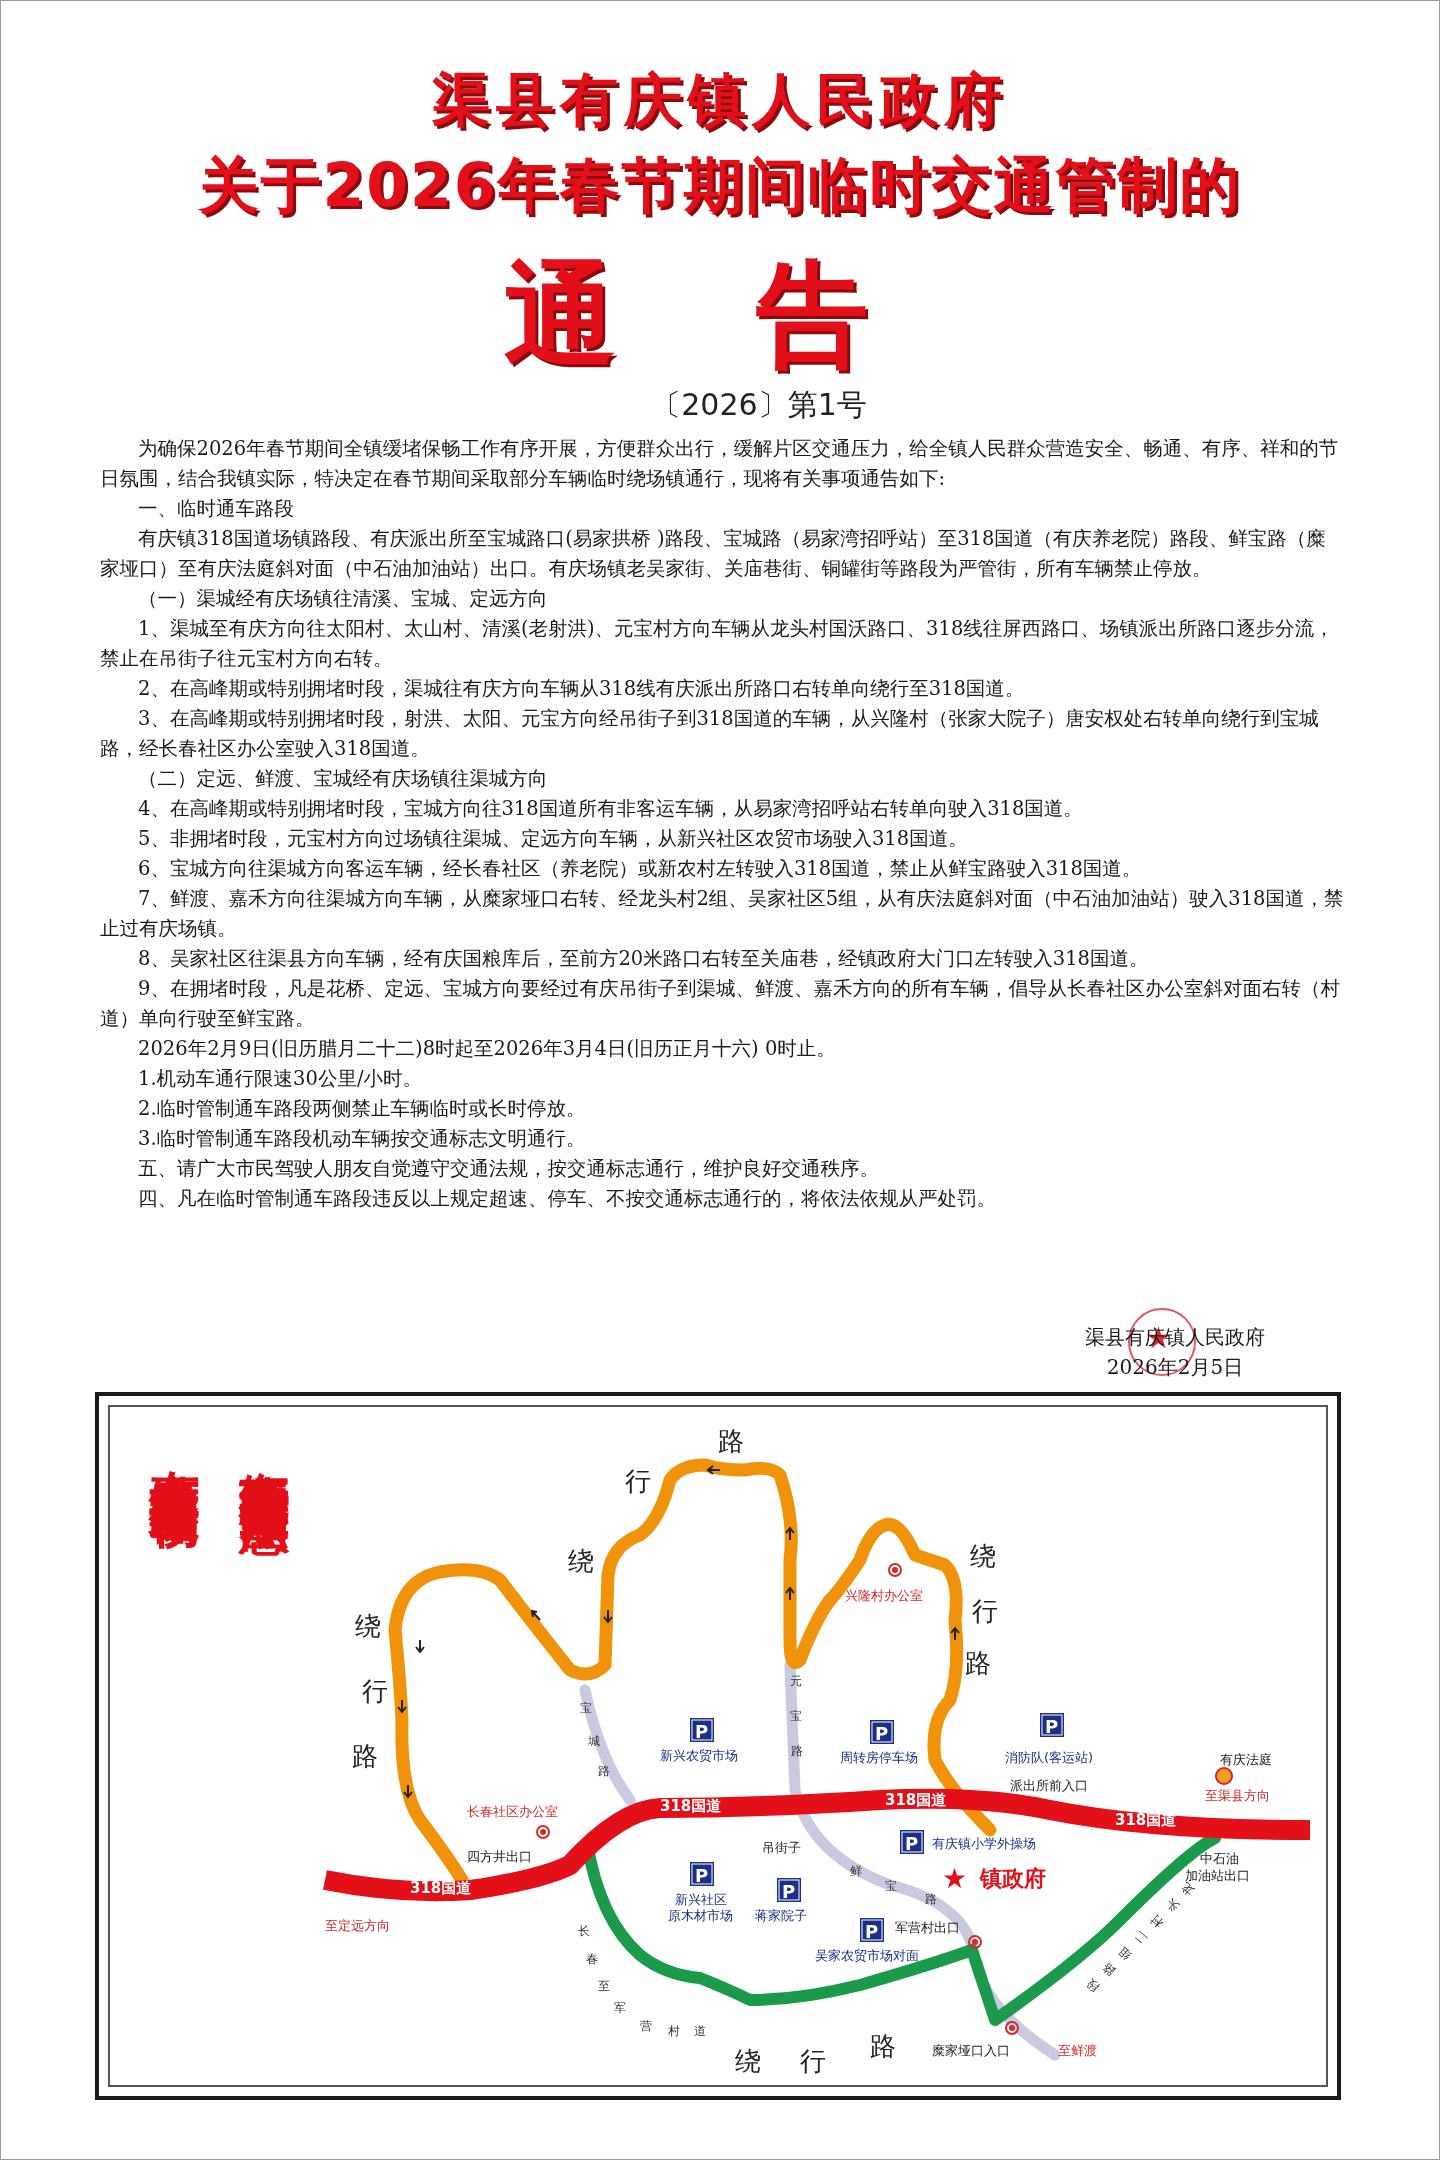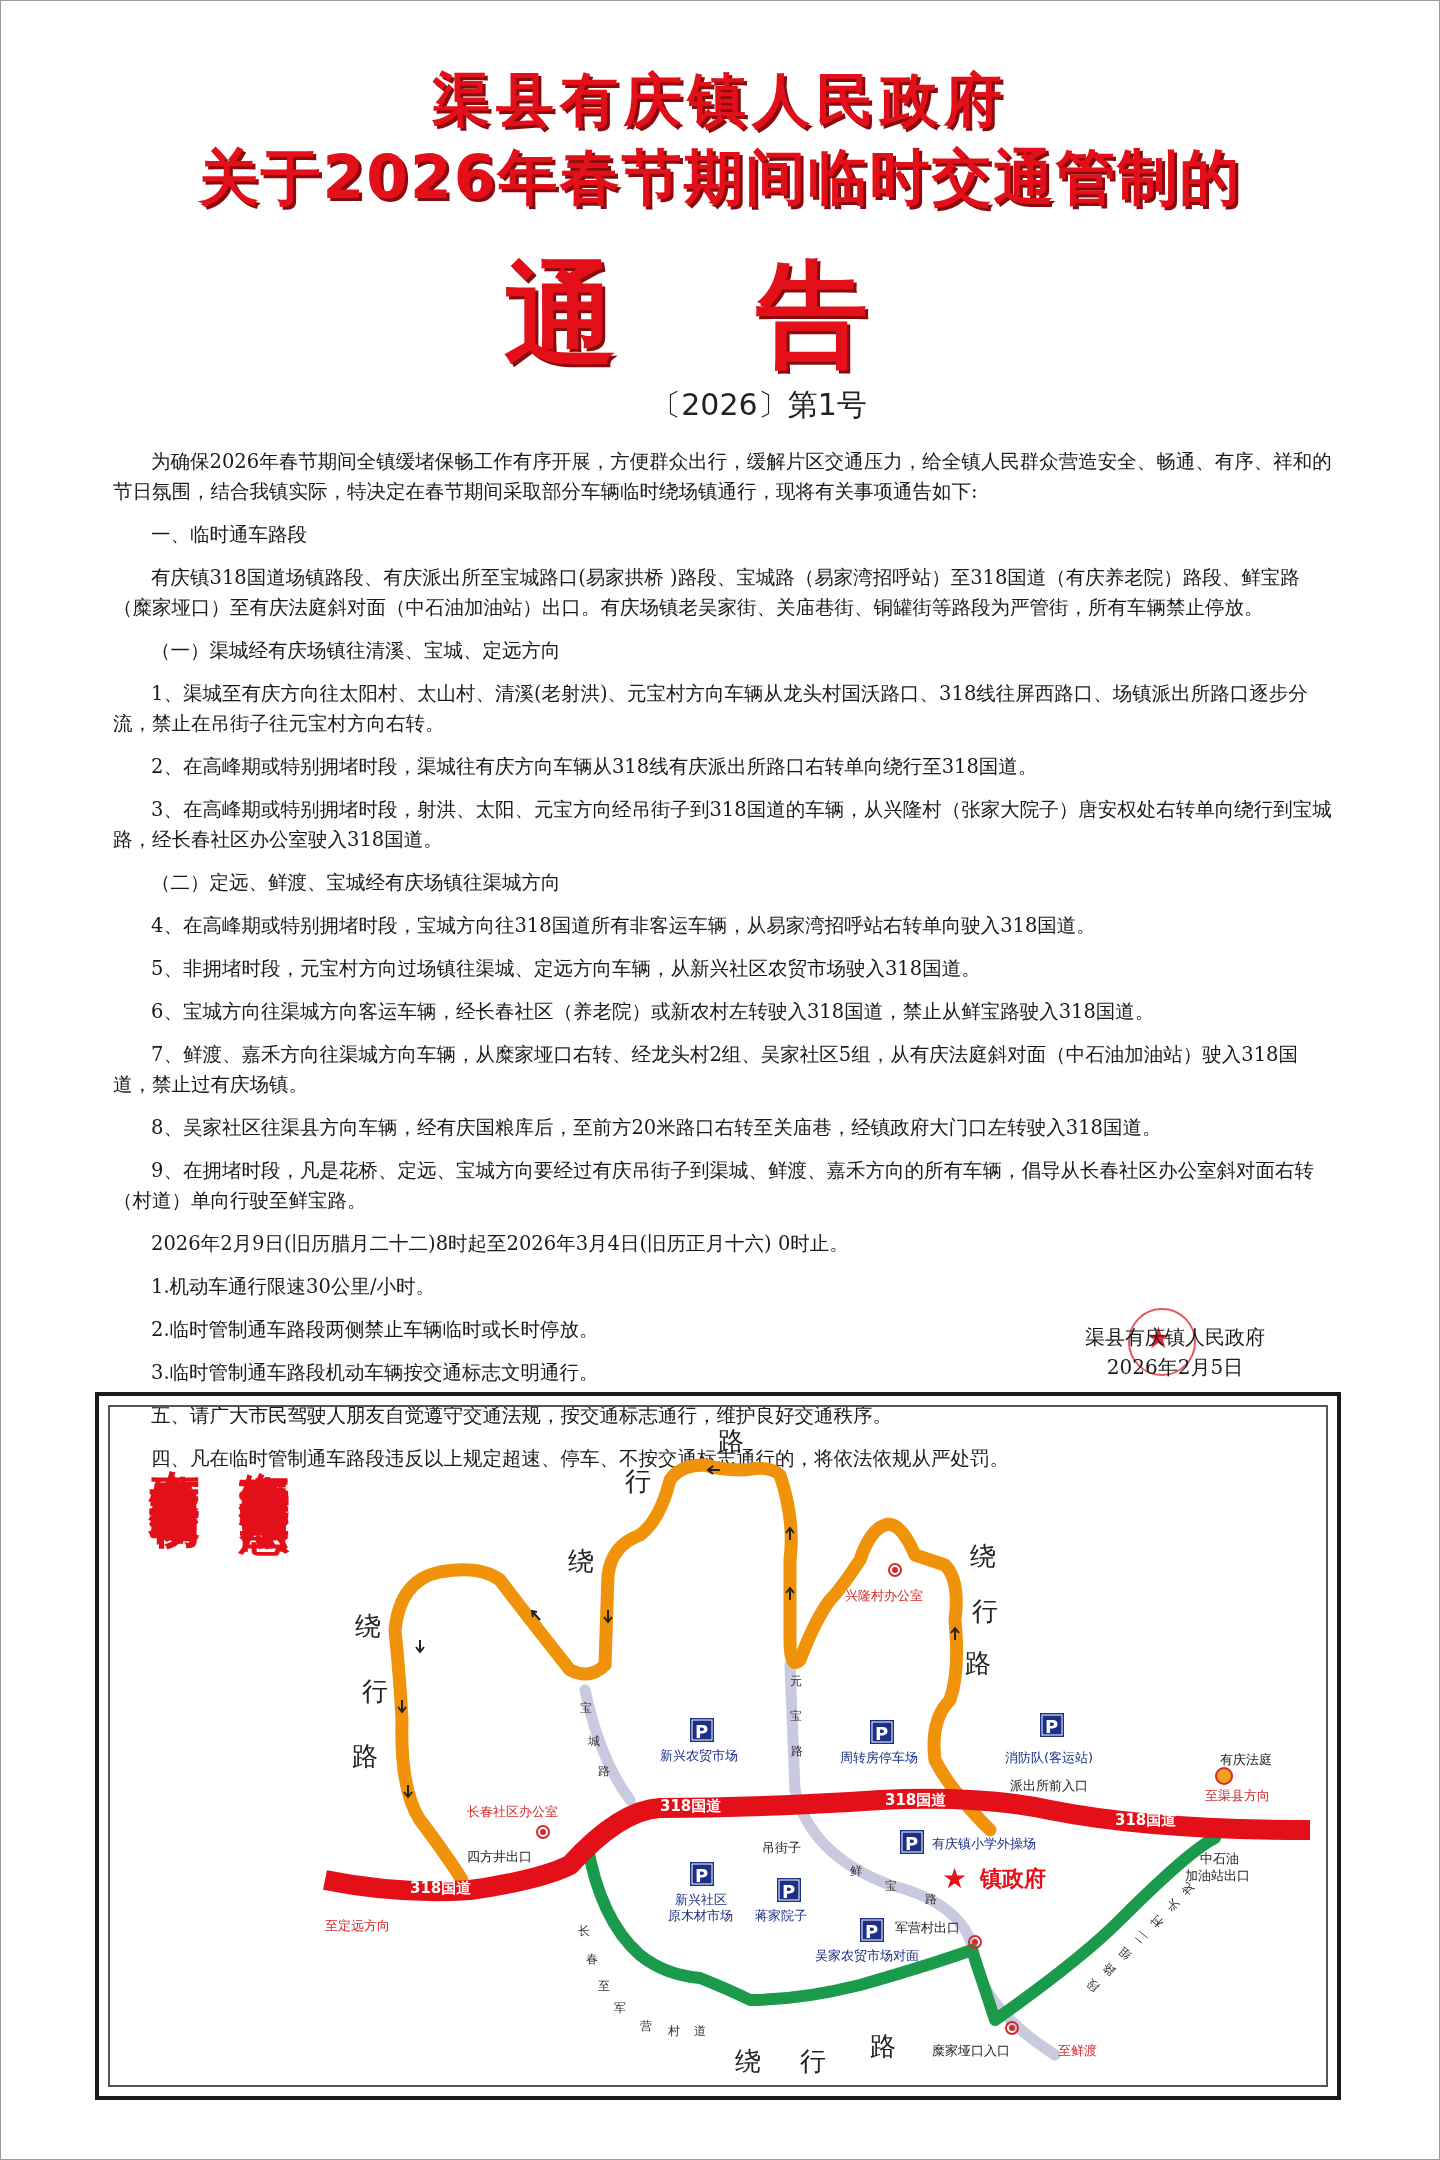--- a/index.html
+++ b/index.html
@@ -3,26 +3,26 @@
 <meta charset="utf-8">
 <style>
   html, body { margin:0; padding:0; }
   body { width:1440px; height:2160px; background:#ffffff; position:relative; overflow:hidden;
          font-family:"DejaVu Serif","Liberation Serif",serif; color:#1a1a1a; }
   .page-border { position:absolute; left:0; top:0; width:1438px; height:2158px; border:1px solid #9a9a9a; }
   .title { position:absolute; left:0; width:1440px; text-align:center; color:#e3101a;
            font-family:"DejaVu Sans","Liberation Sans",sans-serif; font-weight:bold;
            text-shadow:3px 3px 0 #8a0a0e; }
   .t1 { top:62px; font-size:58px; letter-spacing:6px; }
-  .t2 { top:138px; font-size:60px; letter-spacing:2px; }
+  .t2 { top:146px; font-size:60px; letter-spacing:2px; }
   .t3 { top:240px; font-size:112px; letter-spacing:140px; padding-left:72px; box-sizing:border-box; }
   .docno { position:absolute; top:385px; left:0; width:1440px; text-align:center;
            font-family:"DejaVu Sans","Liberation Sans",sans-serif; font-size:30px; color:#222;padding-left:39px; }
   .body { position:absolute; left:100px; top:434px; width:1245px; font-size:19.5px; line-height:30px; }
-  .body p { margin:13px; text-indent:38px; }
+  .body p { margin:0; text-indent:38px; }
   .body p.h { text-indent:38px;font-family:Liberation Serif, serif; }
   .sign { position:absolute; left:1070px; top:1322px; font-size:20px; line-height:30px; text-align:center; width:210px; }
   .seal { position:absolute; left:1128px; top:1308px; width:64px; height:64px; border:2px solid rgba(220,30,40,0.75); border-radius:50%; }
   .seal-star { position:absolute; left:1145px; top:1320px; color:rgba(225,20,30,0.9); font-size:30px; font-family:"DejaVu Sans",sans-serif; }
   .frame-outer { position:absolute; left:95px; top:1392px; width:1246px; height:708px; border:4px solid #1b1b1b; box-sizing:border-box; }
   .frame-inner { position:absolute; left:108px; top:1405px; width:1220px; height:682px; border:2px solid #555; box-sizing:border-box; }
   .vtitle { position:absolute; color:#e3101a; font-family:"DejaVu Sans","Liberation Sans",sans-serif; font-weight:bold;
             writing-mode:vertical-rl; font-size:50px; letter-spacing:3px; line-height:1; }
   .map { position:absolute; left:0; top:0; }
   .lbl { font-family:"DejaVu Sans","Liberation Sans",sans-serif; }

